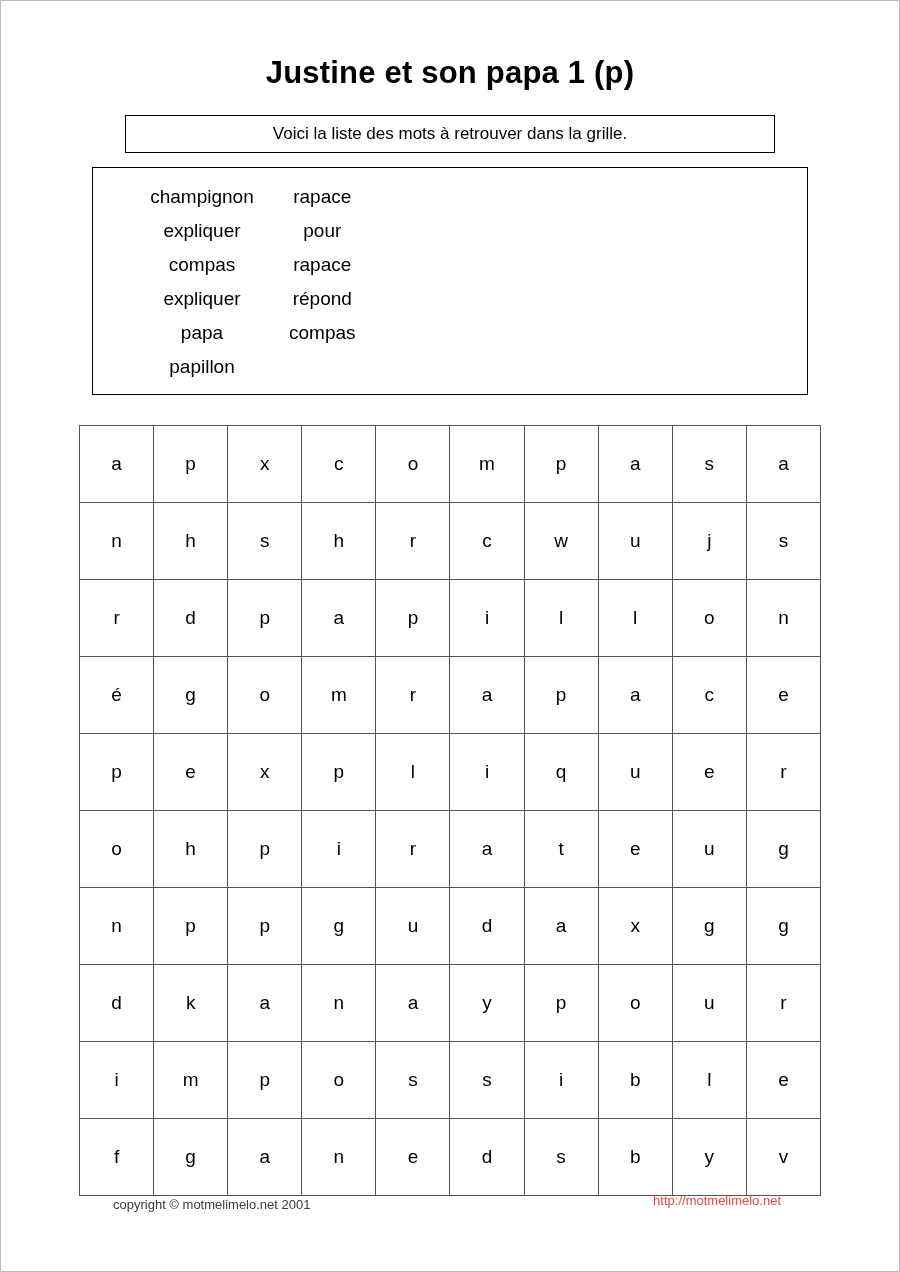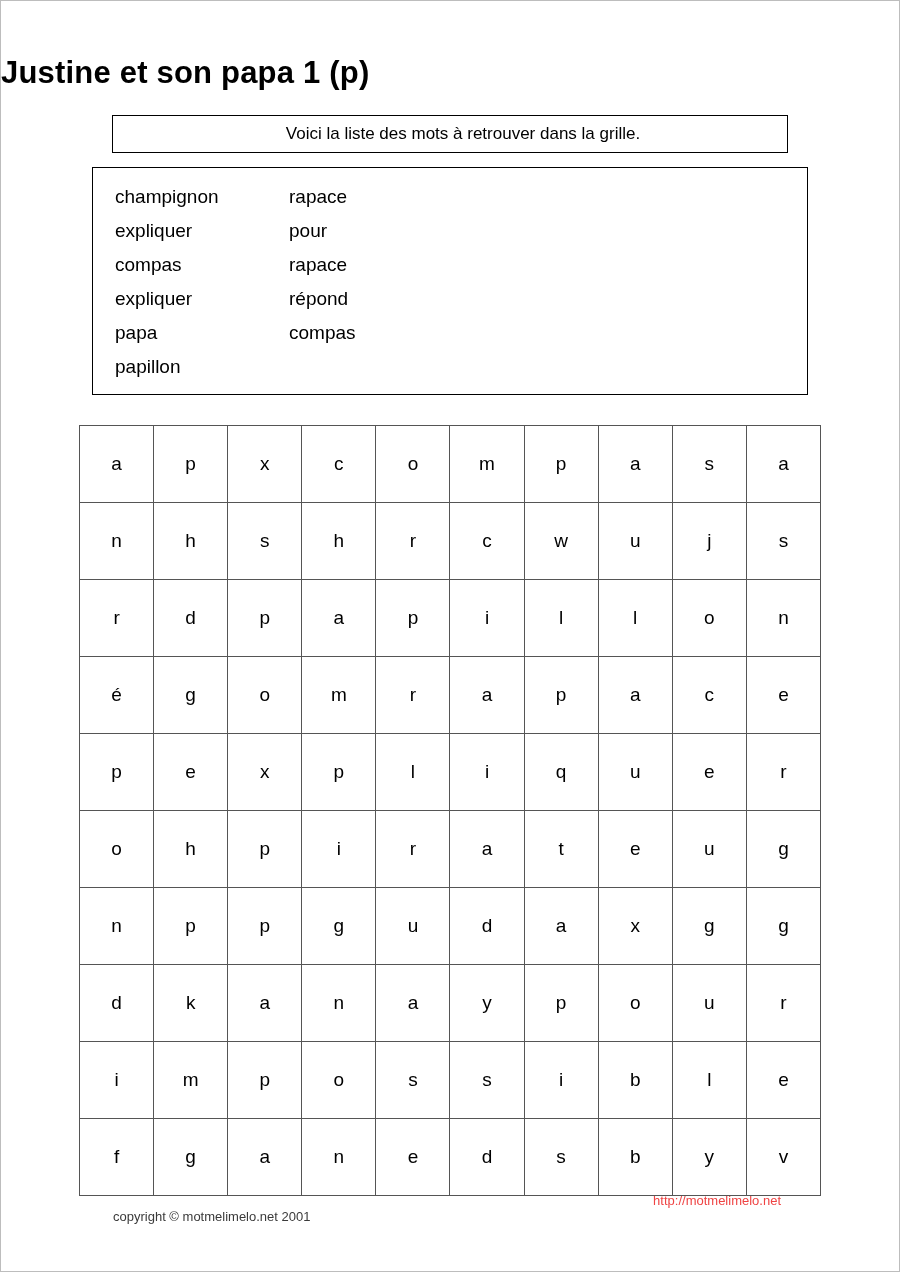--- a/index.html
+++ b/index.html
@@ -16,55 +16,56 @@
     overflow: hidden;
   }
   .page {
     width: 900px;
     height: 1272px;
     box-sizing: border-box;
     border: 1px solid #bdbdbd;
     position: relative;
   }
   .title {
+    text-align: center;
     font-size: 31px;
     font-weight: bold;
     margin-top: 54px;
     letter-spacing: 0.2px;
   }
   .instruction-box {
     margin: 24px auto 0 auto;
     width: 648px;
     height: 36px;
     border: 1px solid #000000;
     display: flex;
     align-items: center;
     justify-content: center;
     font-size: 17px;
-    padding-left: 26px;
   }
   .words-box {
     margin: 14px auto 0 auto;
     width: 716px;
     border: 1px solid #000000;
     box-sizing: border-box;
     padding: 12px 0 10px 22px;
   }
   .words-columns {
     display: flex;
   }
   .word-col {
     display: flex;
     flex-direction: column;
   }
   .word-col.col-1 { width: 174px; }
   .word {
     font-size: 19px;
     line-height: 34px;
     white-space: nowrap;
+    text-align: center;
   }
   .grid-wrap {
     margin: 30px auto 0 auto;
     width: 742px;
   }
   table.grid {
     border-collapse: collapse;
     width: 742px;
     table-layout: fixed;
   }
@@ -79,21 +80,21 @@
   .footer {
     position: absolute;
     left: 0;
     right: 0;
     bottom: 58px;
     height: 20px;
   }
   .copyright {
     position: absolute;
     left: 112px;
-    top: 16px;
+    top: 4px;
     font-size: 13px;
     color: #3a3a3a;
   }
   .site-url {
     position: absolute;
     right: 118px;
     top: 0;
     font-size: 13px;
     color: #ef4444;
   }

